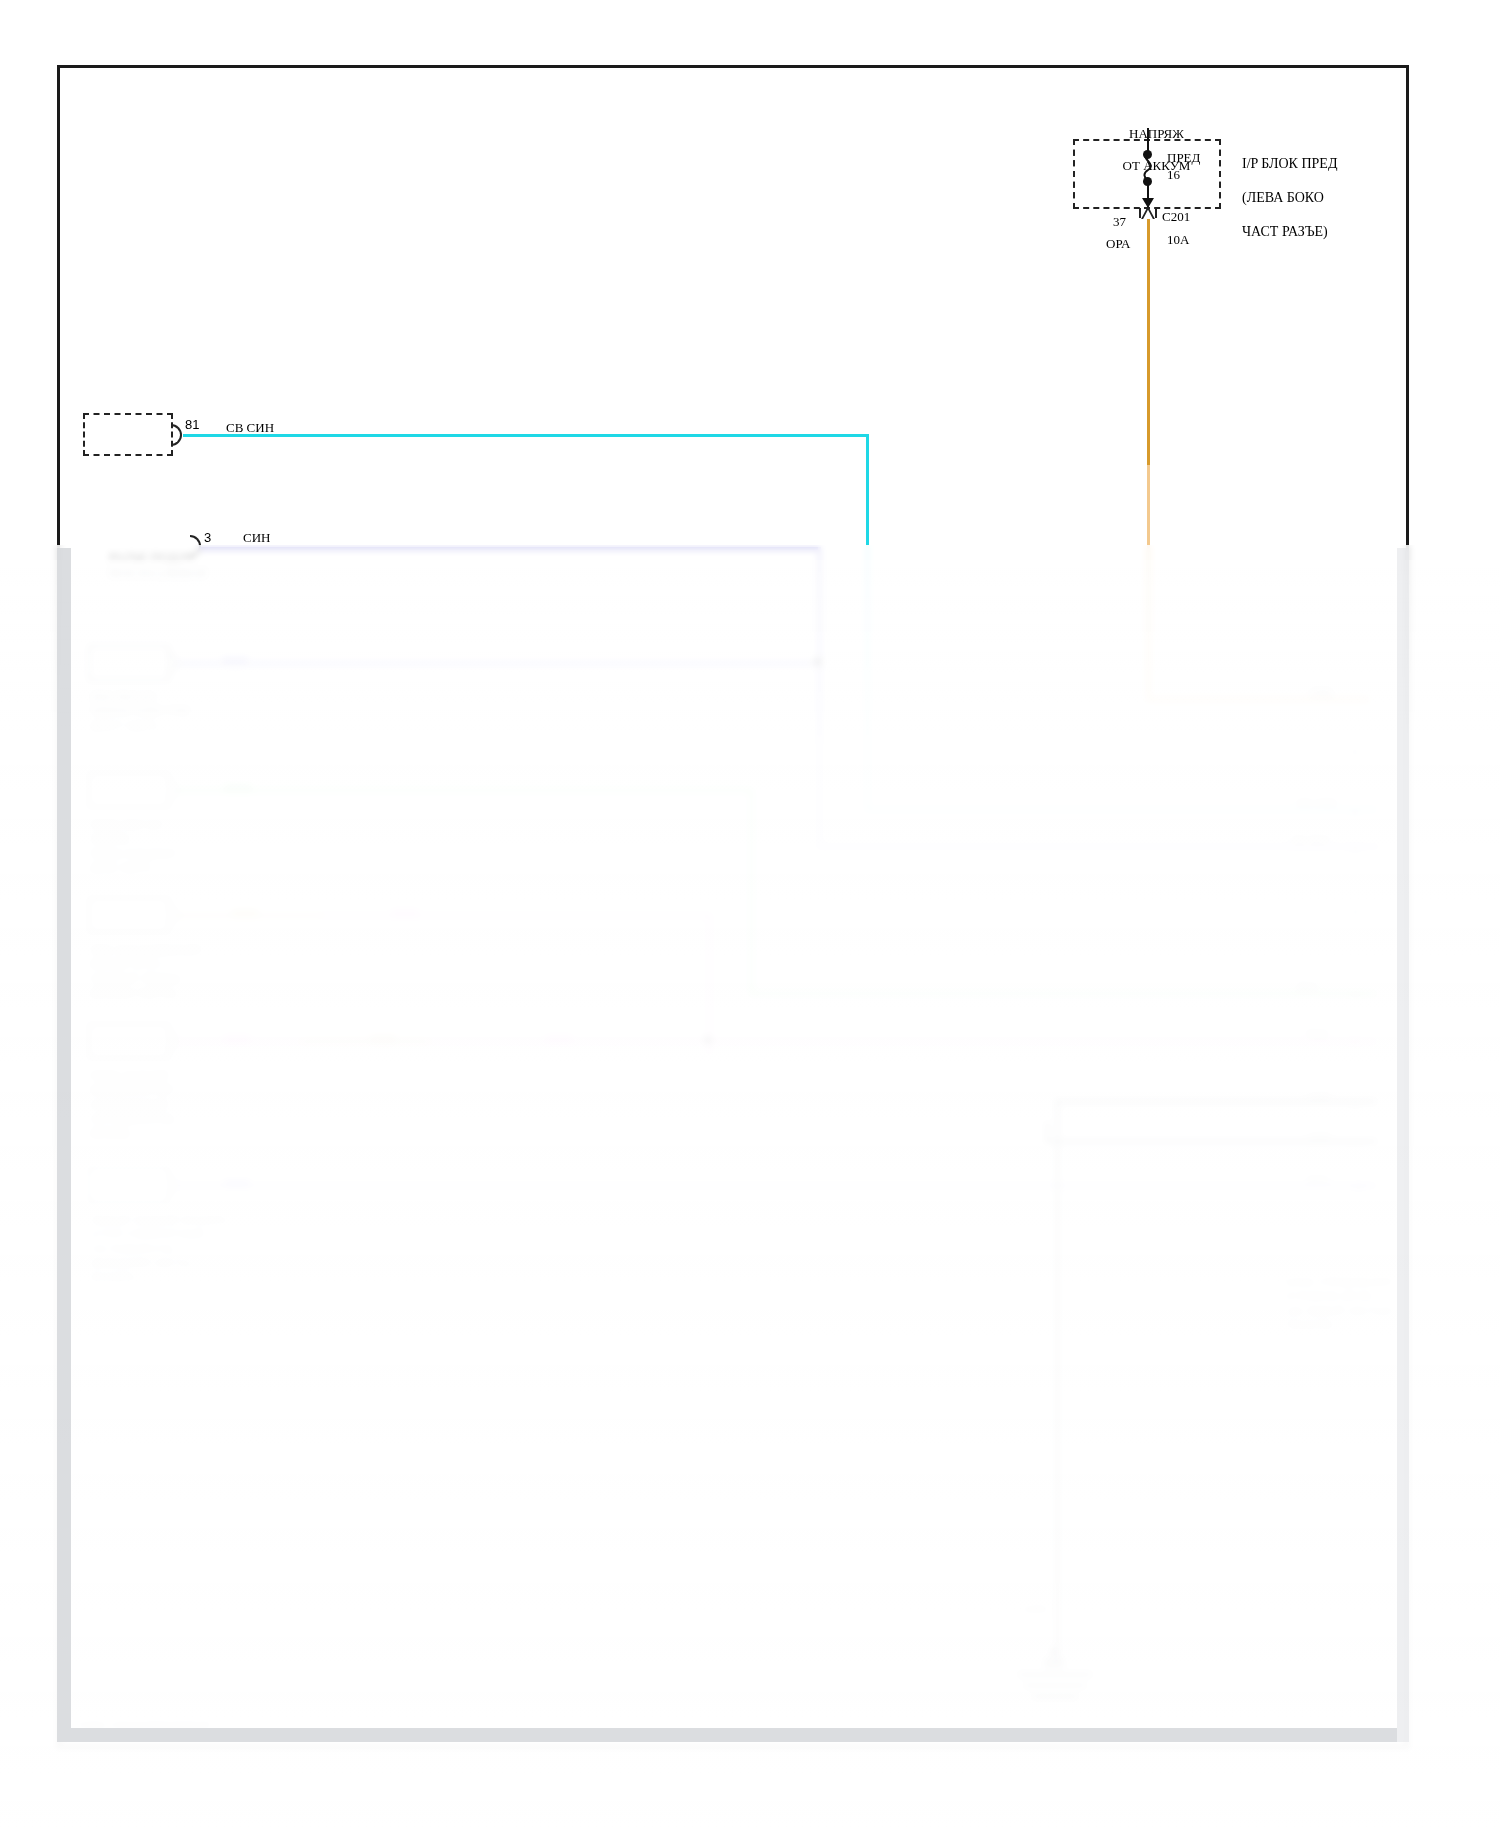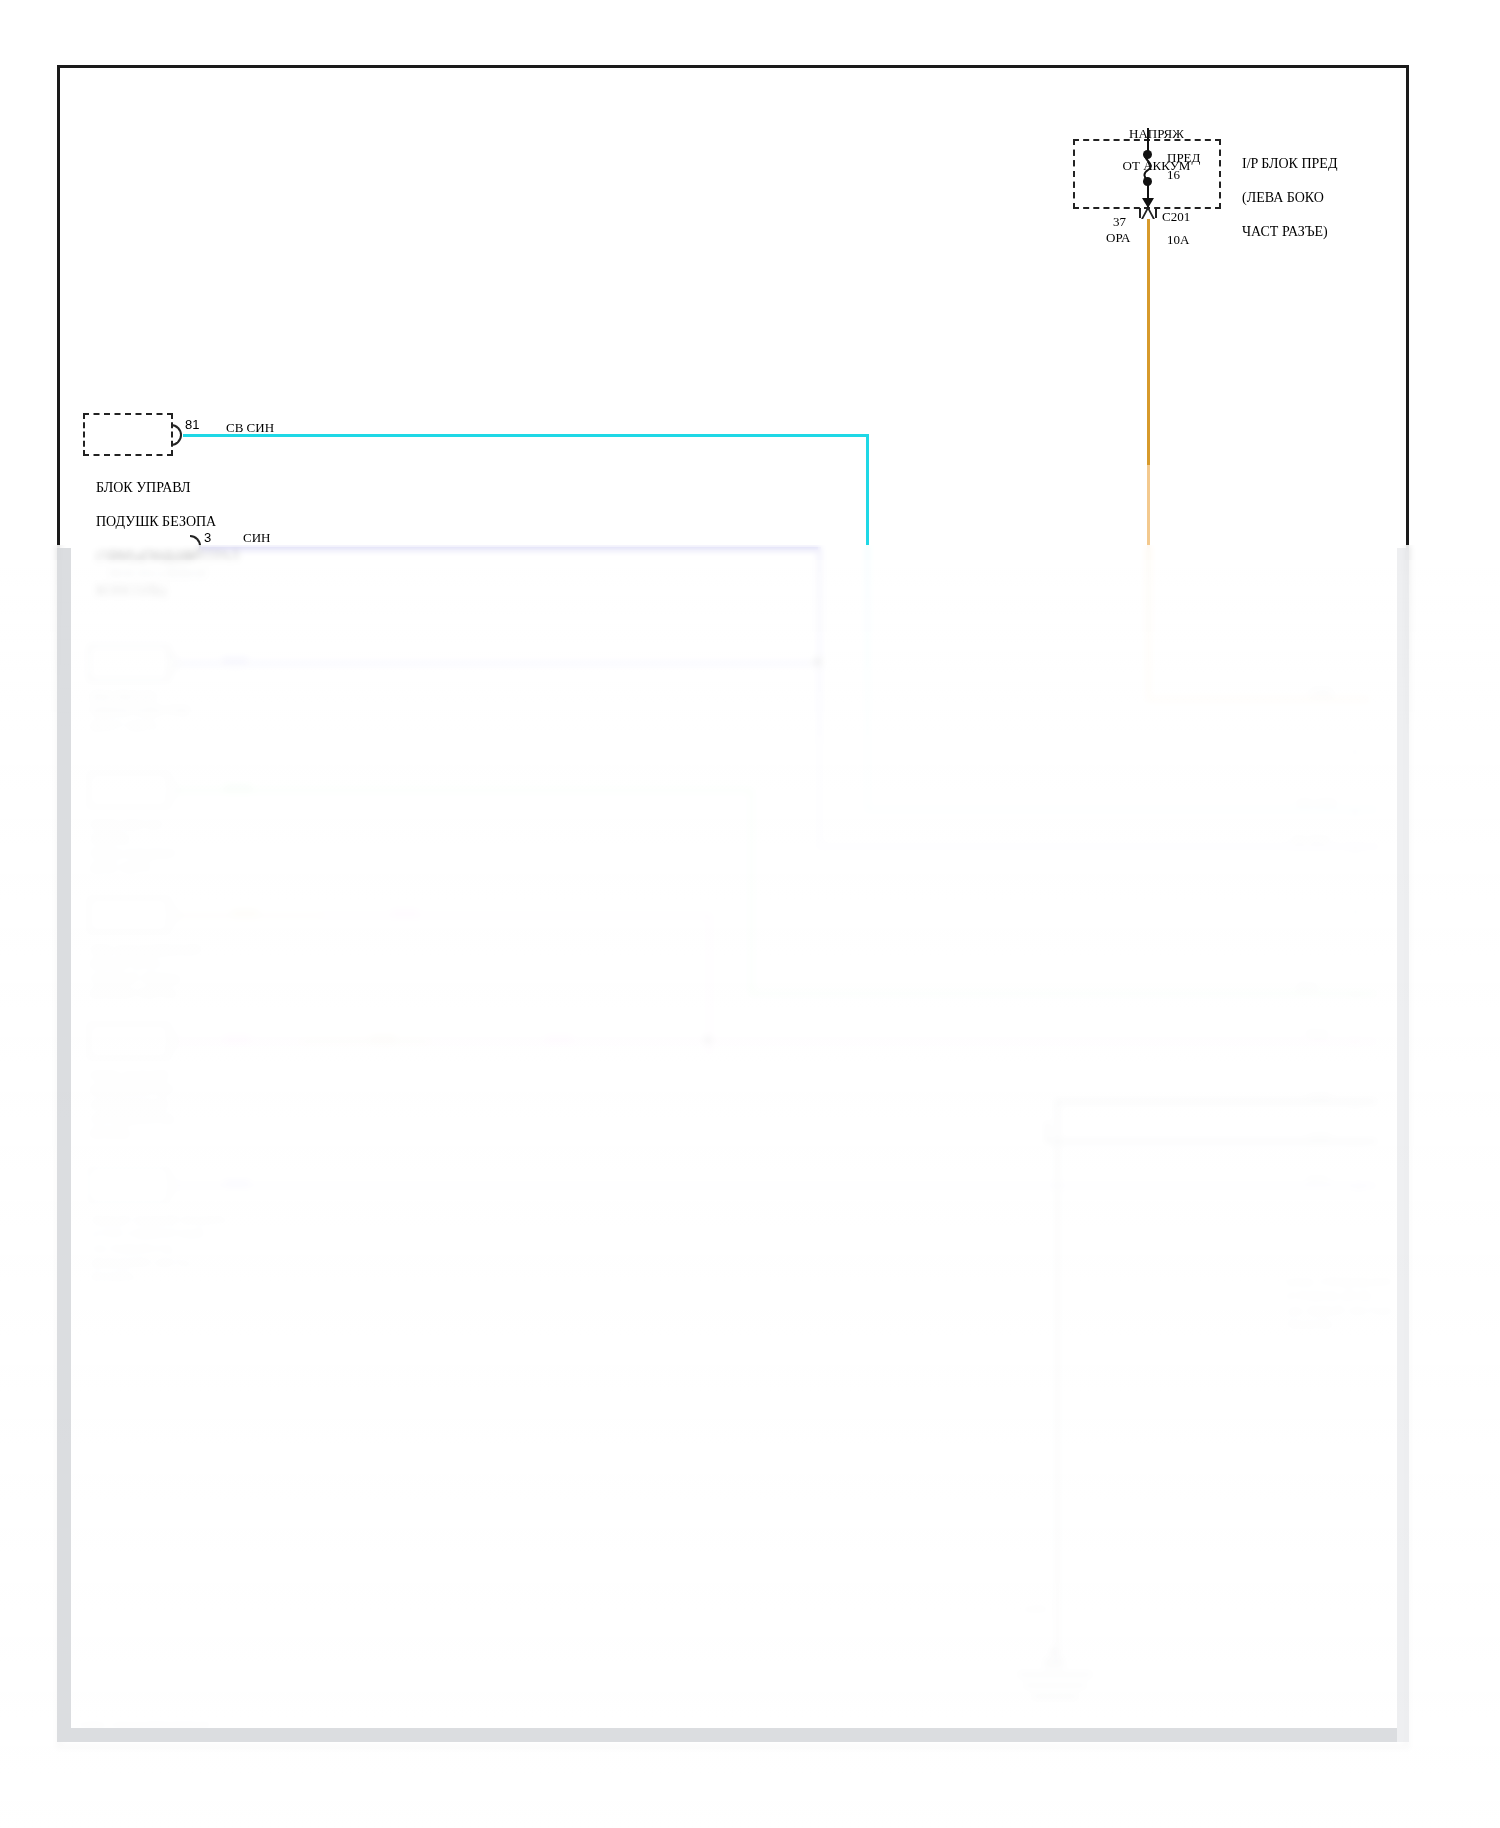--- a/index.html
+++ b/index.html
@@ -144,37 +144,31 @@
   <div class="arrow-dn" style="left:1142px;top:198px;"></div>
 
   <div class="lbl t13" style="left:1167px;top:150px;">ПРЕД</div>
   <div class="lbl t13" style="left:1167px;top:167px;">16</div>
   <div class="lbl t13" style="left:1167px;top:184px;margin-top:48px;">10A</div>
 
   <div class="chev" style="left:1139px;top:208px;"></div>
   <div class="lbl t13" style="left:1113px;top:214px;">37</div>
   <div class="lbl t13" style="left:1162px;top:209px;">C201</div>
 
-  <div class="lbl t13" style="left:1106px;top:230px;">ОРА</div>
+  <div class="lbl t13" style="left:1106px;top:236px;">ОРА</div>
 
   <div class="wire v" id="ora-v1" style="left:1147px;top:219px;height:480px;border-left-color:#D79A2B;"></div>
   <div class="wire v" style="left:1147px;top:465px;height:235px;border-left-color:#F3C98E;"></div>
 
   <div class="wire h" style="left:1147px;top:698px;width:222px;border-top-color:#F3C98E;"></div>
 
   <div class="dashbox" style="left:83px;top:413px;width:90px;height:43px;"></div>
   <div class="hook" style="left:171px;top:424px;"></div>
   <div class="pin" style="left:185px;top:417px;">81</div>
 
-  <div class="lbl t12" style="left:82px;top:462px;width:220px;">
-    <span>БЛОК УПРАВЛ</span><br>
-    <span>ПОДУШК БЕЗОПА</span><br>
-    <span>(SDM) (ПОД ЦЕНТРАЛ</span><br>
-    <span>КОНСОЛЬ)</span>
-  </div>
 
   <div class="lbl t13" style="left:226px;top:420px;">СВ СИН</div>
 
   <div class="wire h" style="left:183px;top:434px;width:685px;border-top-color:#1ED8E6;"></div>
   <div class="wire v" style="left:866px;top:434px;height:115px;border-left-color:#1ED8E6;"></div>
   <div class="wire v" style="left:866px;top:545px;height:265px;border-left-color:#A9EEF5;"></div>
   <div class="wire h" style="left:866px;top:808px;width:510px;border-top-color:#A9EEF5;"></div>
 
   <div class="lbl t13" style="left:96px;top:533px;width:200px;">
     <span>РАЗЪЕ ПОДАЧ</span>

